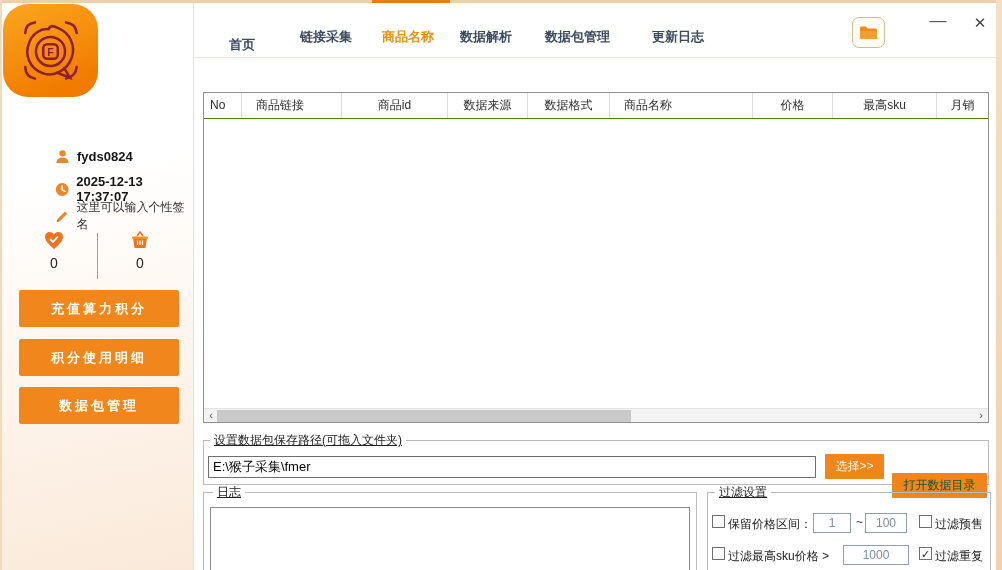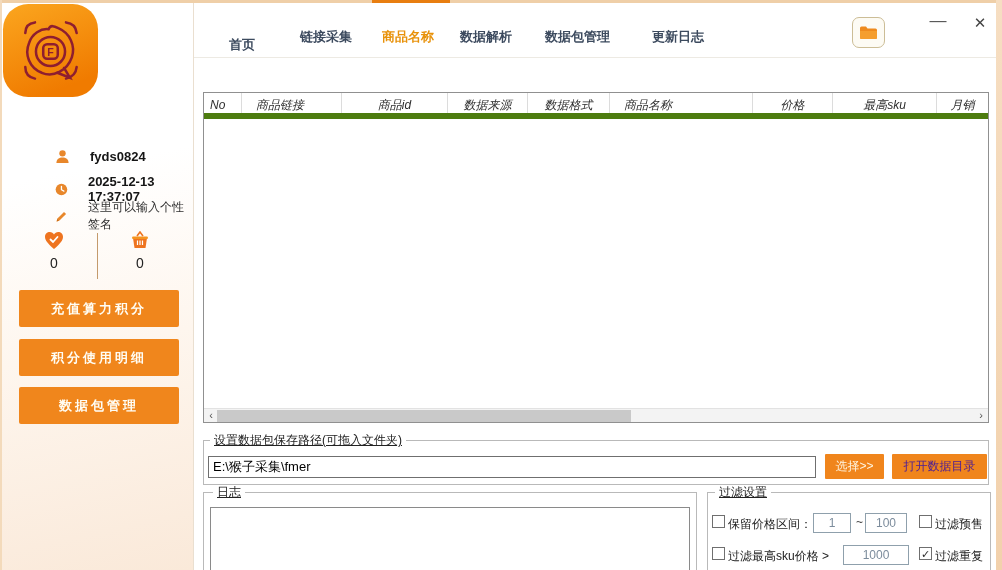--- a/index.html
+++ b/index.html
@@ -17,21 +17,21 @@
   [data-name="window-right-border"] { right:0; top:0; width:6px; height:570px; background:linear-gradient(#F6DEC2,#F2D1AC); }
   [data-name="window-left-border"]  { left:0; top:0; width:2px; height:570px; background:#F3DABB; }
 
   
   [data-name="sidebar"] {
     left:2px; top:3px; width:192px; height:567px;
     background:linear-gradient(168deg,#ffffff 30%,#FEF6EE 60%,#FAE9D9 100%);
     border-right:1px solid #EADFD0;
   }
   [data-name="app-title"] { left:6px; top:5px; font-size:12px; color:#3d3d3d; }
-  .inforow { display:flex; align-items:center; gap:20px; left:53px; }
+  .inforow { display:flex; align-items:center; gap:7px; left:53px; }
   [data-name="user-row"] { top:146px; }
   [data-name="time-row"] { top:171px; }
   [data-name="signature-row"] { top:196px; }
   [data-name="username"], [data-name="datetime"] { font-size:13px; font-weight:bold; color:#151515; }
   [data-name="signature-text"] { font-size:12px; color:#2e2e2e; }
 
   .cnt-icon { width:44px; text-align:center; }
   [data-name="favorites-icon"] { left:30px; top:228px; }
   [data-name="basket-icon"]    { left:116px; top:228px; }
   [data-name="favorites-count"]{ left:30px; top:252px; width:44px; text-align:center; font-size:14px; color:#222; }
@@ -66,21 +66,21 @@
   [data-name="close-button"]    { left:770px; top:5px; width:32px; height:29px; text-align:center; line-height:29px; font-size:15px; color:#444; cursor:pointer; }
 
   [data-name="notice-bar"] {
     left:3px; top:59px; width:793px; height:28px; background:#F9F3E8; border-top:1px solid #EFE7D9;
     line-height:28px; padding-left:10px; font-size:12px; color:#61564A;
     white-space:nowrap; overflow:hidden;
   }
 
   
   [data-name="data-table"] { left:9px; top:89px; width:786px; height:331px; border:1px solid #909090; background:#fff; }
-  [data-name="table-header"] { display:flex; height:26px; border-bottom:6px solid #4d7c0f;font-style:italic; }
+  [data-name="table-header"] { display:flex; height:26px; border-bottom:1px solid #4d7c0f; }
   .th { font-size:12px; color:#2e2e2e; line-height:25px; border-right:1px solid #DCDCDC; overflow:hidden; white-space:nowrap; }
   .th:last-child { border-right:none; }
   .th.c { text-align:center; }
   .th.l { padding-left:14px; }
   [data-name="table-body"] { height:276px; }
 
   [data-name="h-scrollbar"] { position:absolute; left:0; right:0; bottom:0; height:14px; background:#F3F3F3; border-top:1px solid #E2E2E2; }
   .sb-arrow { position:absolute; top:0; width:14px; height:13px; text-align:center; line-height:12px; font-size:11px; color:#555; cursor:pointer; }
   [data-name="scroll-left-arrow"] { left:0; }
   [data-name="scroll-right-arrow"]{ right:0; }
@@ -91,21 +91,21 @@
   .legend { position:absolute; top:-8px; background:#fff; padding:0 4px; font-size:12px; color:#222; line-height:14px; white-space:nowrap;text-decoration:underline; }
   [data-name="path-fieldset"] { left:9px; top:437px; width:786px; height:45px; }
   [data-name="path-fieldset"] .legend { left:6px; }
   [data-name="path-input"] {
     position:absolute; left:4px; top:15px; width:608px; height:22px; border:1px solid #6F6F6F;
     font-size:13px; color:#000; padding-left:4px; font-family:inherit;
   }
   .orange-btn { position:absolute; top:13px; height:25px; background:#F0851C; border:none; border-radius:1px;
     color:#FFF6E2; font-size:12px; cursor:pointer; font-family:inherit; }
   [data-name="choose-button"] { left:621px; width:59px; }
-  [data-name="open-dir-button"] { left:688px; width:95px; color:#4c1d95; }
+  [data-name="open-dir-button"] { left:688px; width:95px; color:#14532d;margin-top:19px; }
 
   [data-name="log-fieldset"] { left:9px; top:489px; width:494px; height:92px; }
   [data-name="log-fieldset"] .legend { left:9px; }
   [data-name="log-textarea"] { position:absolute; left:6px; top:14px; width:480px; height:72px; border:1px solid #8A8A8A; background:#fff; }
 
   [data-name="filter-fieldset"] { left:513px; top:489px; width:284px; height:92px; }
   [data-name="filter-fieldset"] .legend { left:7px; }
   .frow { position:absolute; left:0; width:100%; height:22px; }
   [data-name="filter-row-1"] { top:18px; }
   [data-name="filter-row-2"] { top:50px; }

